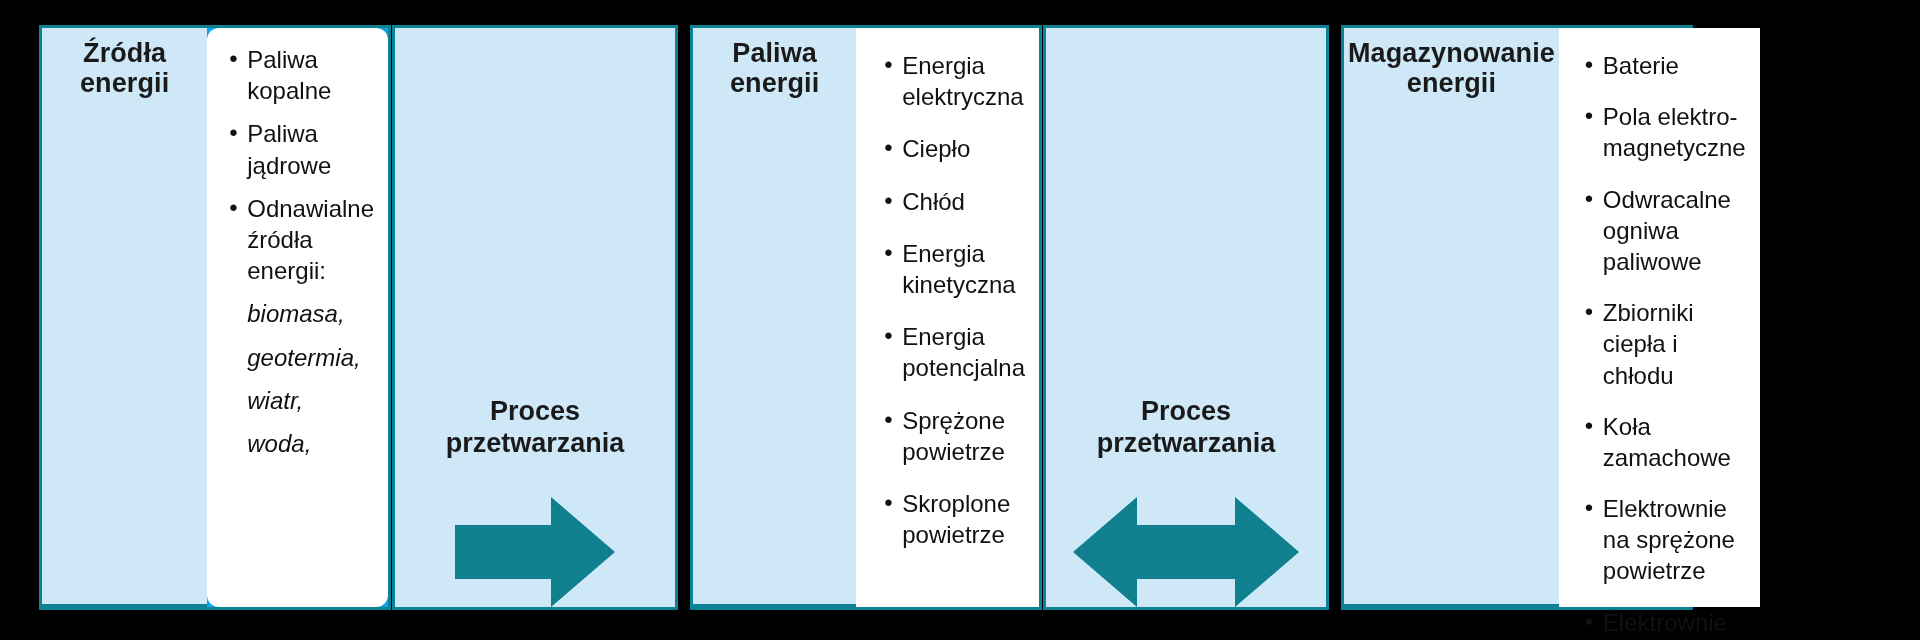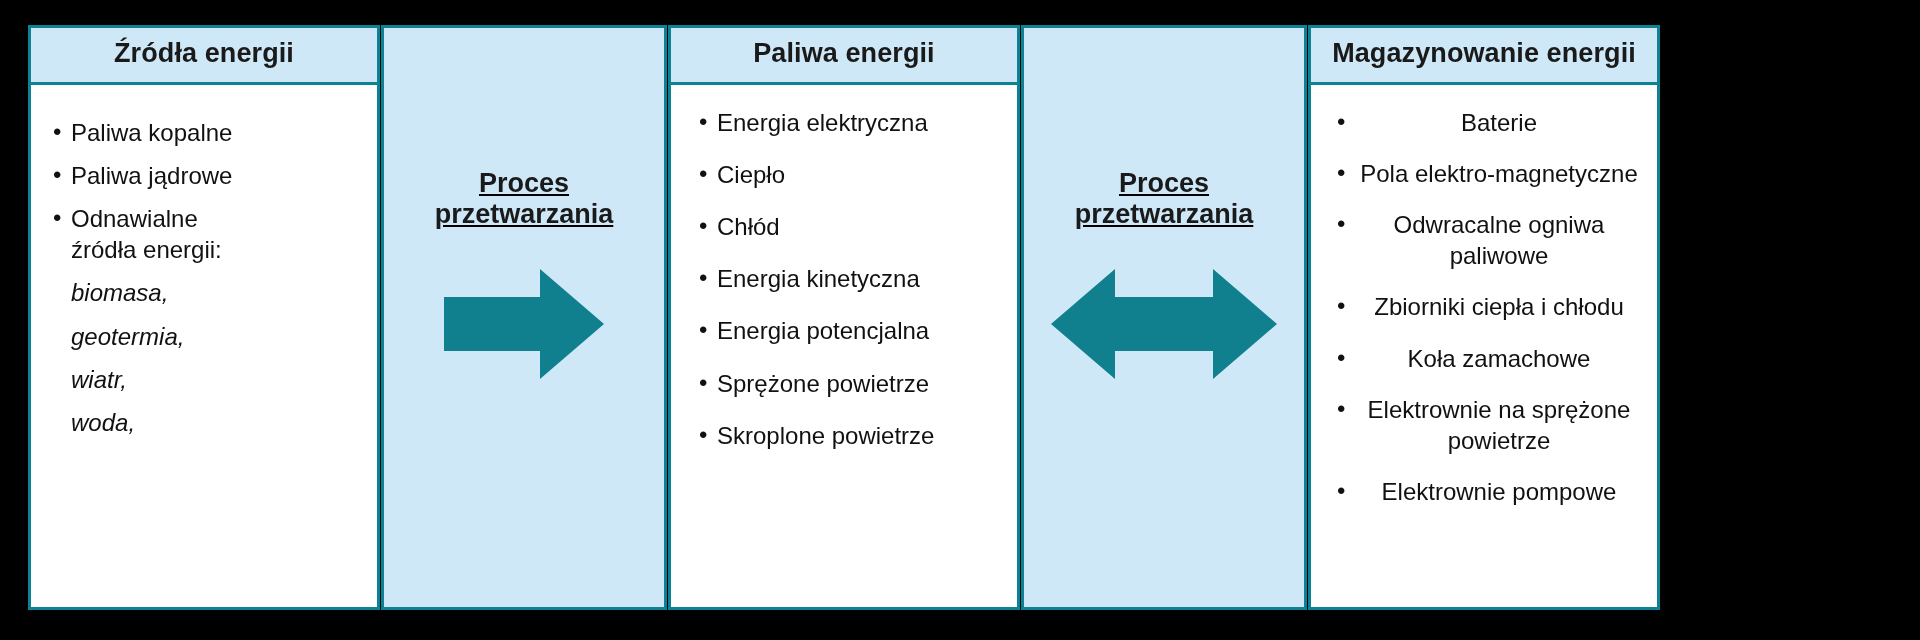--- a/index.html
+++ b/index.html
@@ -22,24 +22,25 @@
     height: 585px;
     display: flex;
     flex-direction: row;
     align-items: stretch;
   }
 
   
   .column {
     width: 352px;
     display: flex;
-    flex-direction: column;
+    flex-direction: row;
     border: 3px solid #0d8294;
     box-sizing: border-box;
     background: #0ea5e9;
+    margin-left: 11px;
   }
 
   .col-header {
     background: #cfe8f8;
     border-bottom: 3px solid #0d8294;
     text-align: center;
     font-weight: bold;
     font-size: 27px;
     color: #1a1a1a;
     padding: 11px 4px 13px 4px;
@@ -78,39 +79,38 @@
     line-height: 1.30;
   }
   .bullet-list li.plain {
     padding-left: 18px;
     margin-bottom: 14px;
     font-style: italic;
   }
 
   
   #col-sources .bullet-list li { margin-bottom: 12px; }
-  #col-sources .col-body { padding-top: 32px; }
+  #col-sources .col-body { padding-top: 16px; border-radius: 12px; }
 
   #col-types .col-body { padding-top: 22px; padding-left: 28px; }
   #col-types .bullet-list li { margin-bottom: 21px; }
 
   #col-storage .col-body { padding-top: 22px; padding-left: 26px; }
-  #col-storage .bullet-list li { margin-bottom: 20px; text-align: center; }
+  #col-storage .bullet-list li { margin-bottom: 20px; }
 
   
   .process {
     width: 286px;
     background: #cfe8f8;
     border: 3px solid #0d8294;
     box-sizing: border-box;
     display: flex;
     flex-direction: column;
     align-items: center;
-    justify-content: flex-start;
-    text-decoration: underline;
+    justify-content: flex-end;
   }
 
   .process-label {
     margin-top: 140px;
     text-align: center;
     font-weight: bold;
     font-size: 27px;
     color: #1a1a1a;
     line-height: 1.16;
     white-space: pre-line;

